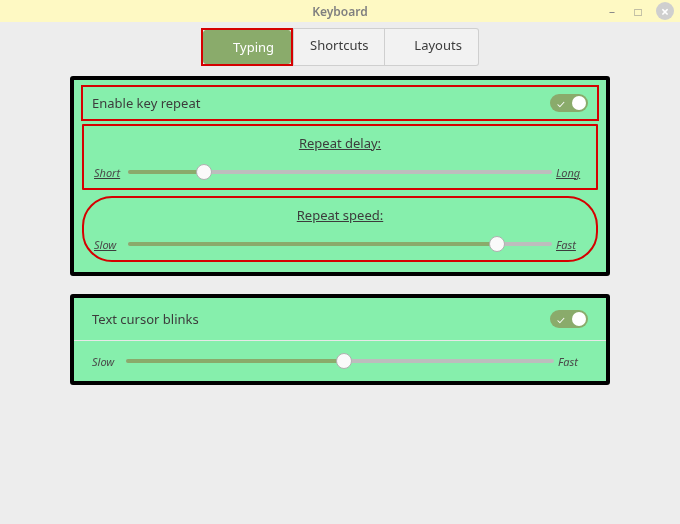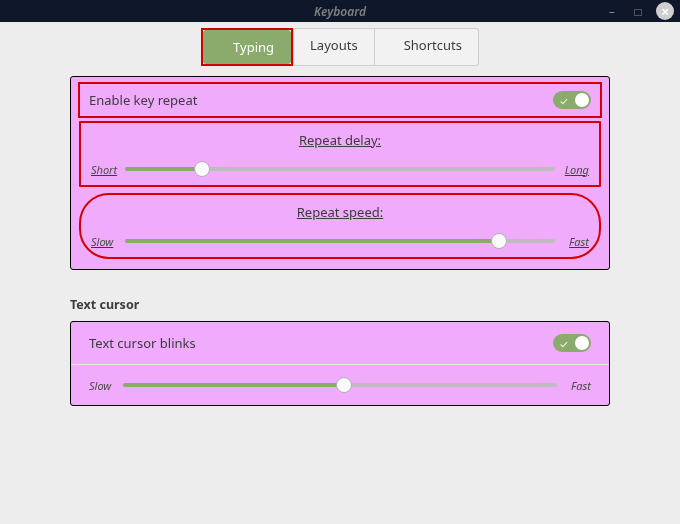--- a/index.html
+++ b/index.html
@@ -7,26 +7,25 @@
     font-family: "Noto Sans", "Ubuntu", "Segoe UI", sans-serif;
     background: #ededed;
     width: 680px;
     height: 524px;
     overflow: hidden;
     color: #3c3c3c;
     font-size: 13px;
   }
   .titlebar {
     height: 22px;
-    background: #0f172a;
+    background: #fef9c3;
     display: flex;
     align-items: center;
     justify-content: center;
     position: relative;
-    font-style: italic;
   }
   .titlebar .title {
     color: #808080;
     font-size: 12px;
     font-weight: 600;
   }
   .window-controls {
     position: absolute;
     right: 6px;
     top: 2px;
@@ -82,22 +81,22 @@
   .content {
     padding: 0 70px;
   }
   .section-label {
     font-weight: 700;
     font-size: 12.5px;
     color: #3c3c3c;
     margin: 8px 0 8px 0;
   }
   .panel {
-    background: #f0abfc;
-    border: 1px solid #000000;
+    background: #86efac;
+    border: 4px solid #000000;
     border-radius: 3px;
   }
   .row {
     padding: 12px 18px;
   }
   .row.sep { border-top: 1px solid #e8e8e8; }
   .row.flex {
     display: flex;
     align-items: center;
     justify-content: space-between;
@@ -119,21 +118,21 @@
     align-items: center;
     gap: 4px;
   }
   .endlabel {
     font-style: italic;
     font-size: 11px;
     color: #4a4a4a;
     width: 30px;
   }
   .endlabel.left { text-align: left; }
-  .endlabel.right { text-align: right; }
+  .endlabel.right { text-align: left; }
   .slider {
     flex: 1;
     height: 16px;
     position: relative;
   }
   .track {
     position: absolute;
     top: 50%; left: 0; right: 0;
     height: 4px;
     transform: translateY(-50%);
@@ -201,22 +200,22 @@
     <span class="winctl">□</span>
     <span class="winctl close">×</span>
   </div>
 </div>
 
 <div class="tabs-row">
   <div class="tabs">
     <span class="tab-wrap-hl">
       <div class="tab active">Typing</div>
     </span>
+    <div class="tab">Shortcuts</div>
     <div class="tab">Layouts</div>
-    <div class="tab">Shortcuts</div>
   </div>
 </div>
 
 <div class="content">
 
 
   <div class="panel">
 
     <div class="row flex highlight" style="margin:6px 8px 0 8px; padding:8px 10px;">
       <span class="row-label">Enable key repeat</span>
@@ -249,21 +248,20 @@
           <div class="thumb" style="left: 87%;"></div>
         </div>
         <span class="endlabel right">Fast</span>
       </div>
     </div>
 
   </div>
 
   <div class="section-gap"></div>
 
-  <div class="section-label">Text cursor</div>
 
   <div class="panel">
     <div class="row flex">
       <span class="row-label">Text cursor blinks</span>
       <div class="switch">
         <span class="check">✓</span>
         <span class="knob"></span>
       </div>
     </div>
     <div class="row sep slider-block">

